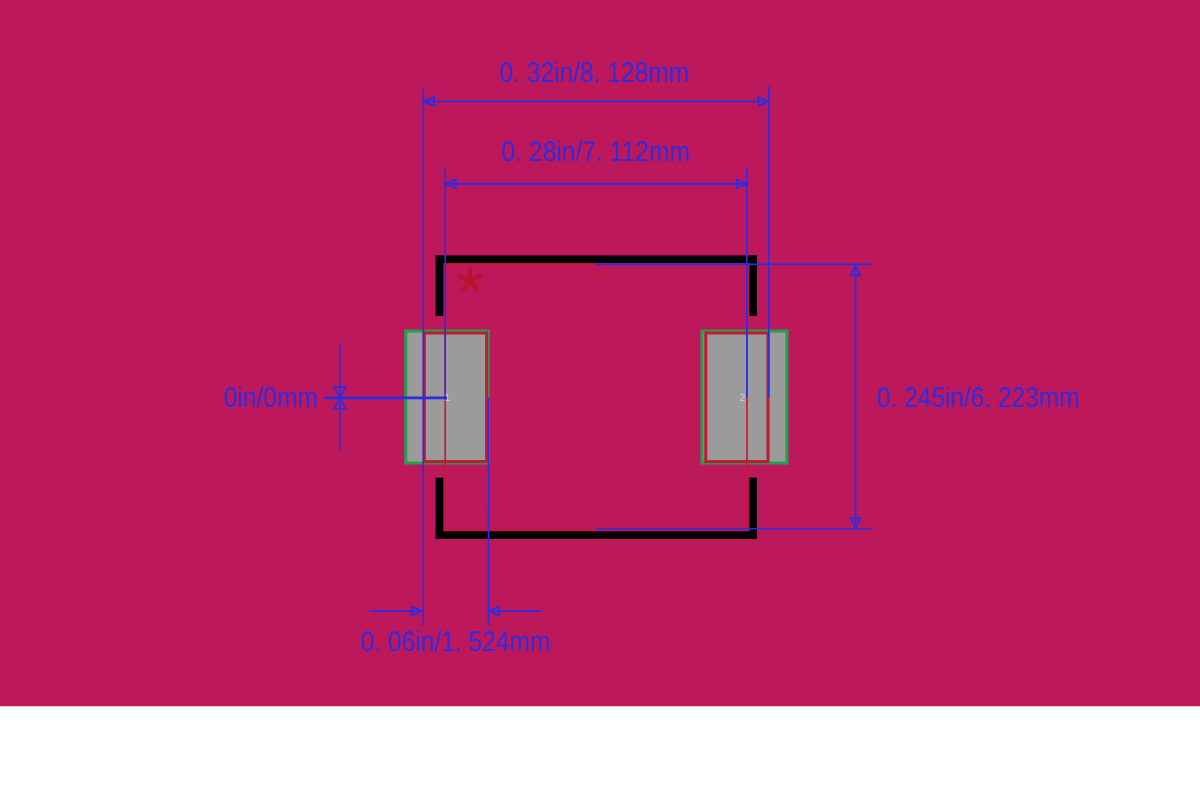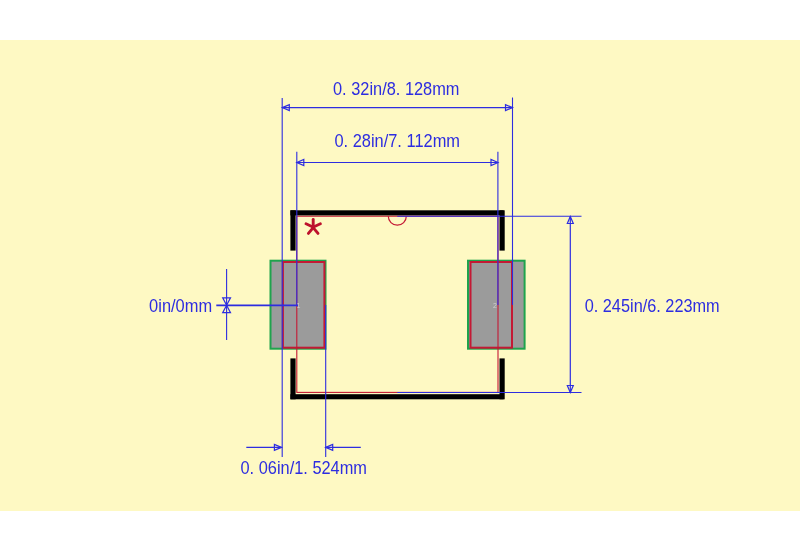--- a/index.html
+++ b/index.html
@@ -1,16 +1,16 @@
 <!DOCTYPE html>
 <html><head>
 <meta charset="utf-8">
 <style>
   html,body{margin:0;padding:0;background:#ffffff;}
-  #canvas{position:relative;width:800px;height:471px;background:#fef9c3;overflow:hidden;margin-top:40px;}
+  #canvas{position:relative;width:800px;height:471px;background:#be185d;overflow:hidden;}
   svg{position:absolute;left:0;top:0;}
   text{font-family:"Liberation Sans",sans-serif;}
 </style>
 </head>
 <body>
 <div id="canvas">
 <svg width="800" height="533" viewBox="0 0 800 533">
 
   <rect x="270.5" y="220.7" width="55.0" height="88" fill="#9b9b9b" stroke="#1fa34d" stroke-width="2"></rect>
   <rect x="468.0" y="220.7" width="56.6" height="88" fill="#9b9b9b" stroke="#1fa34d" stroke-width="2"></rect>

